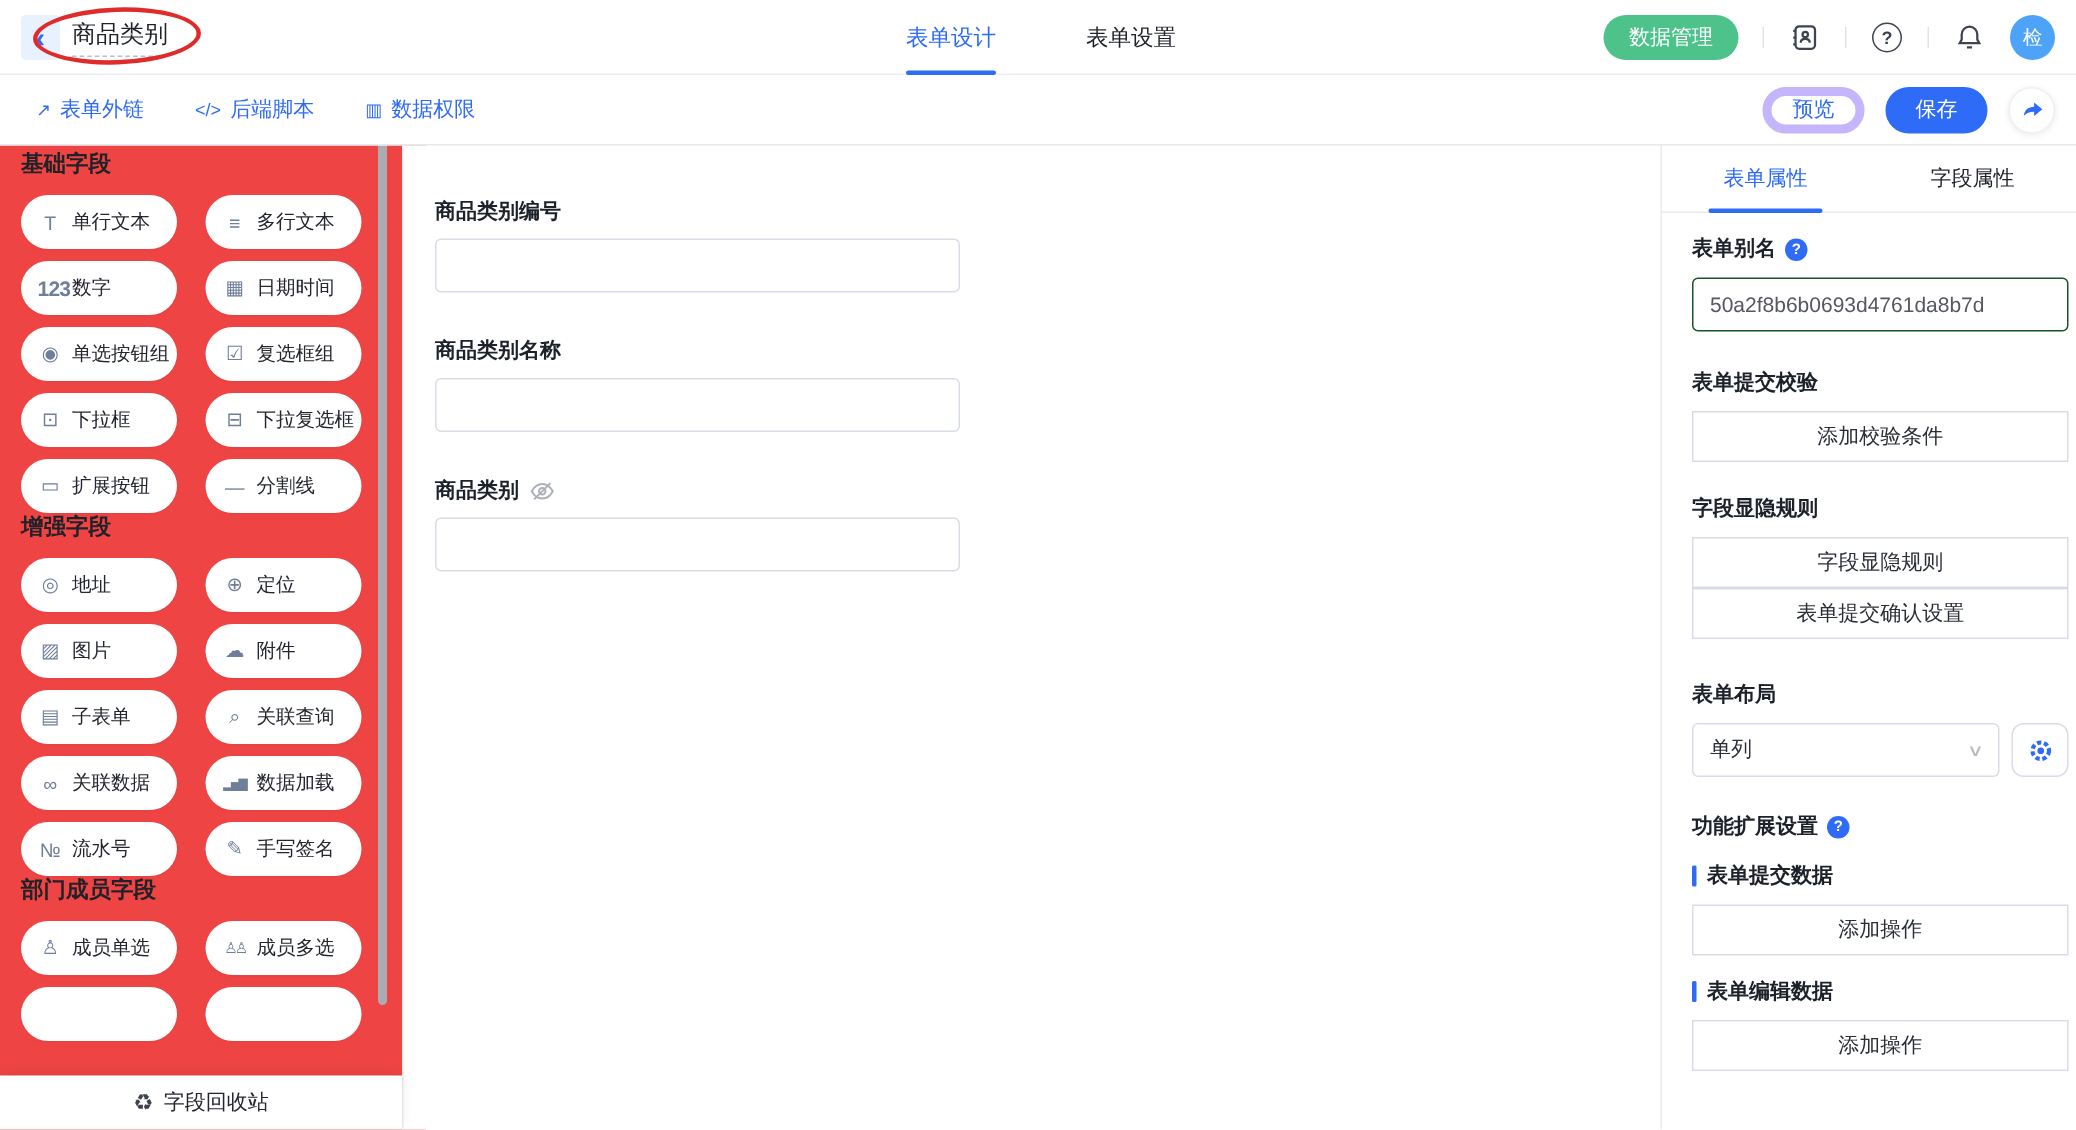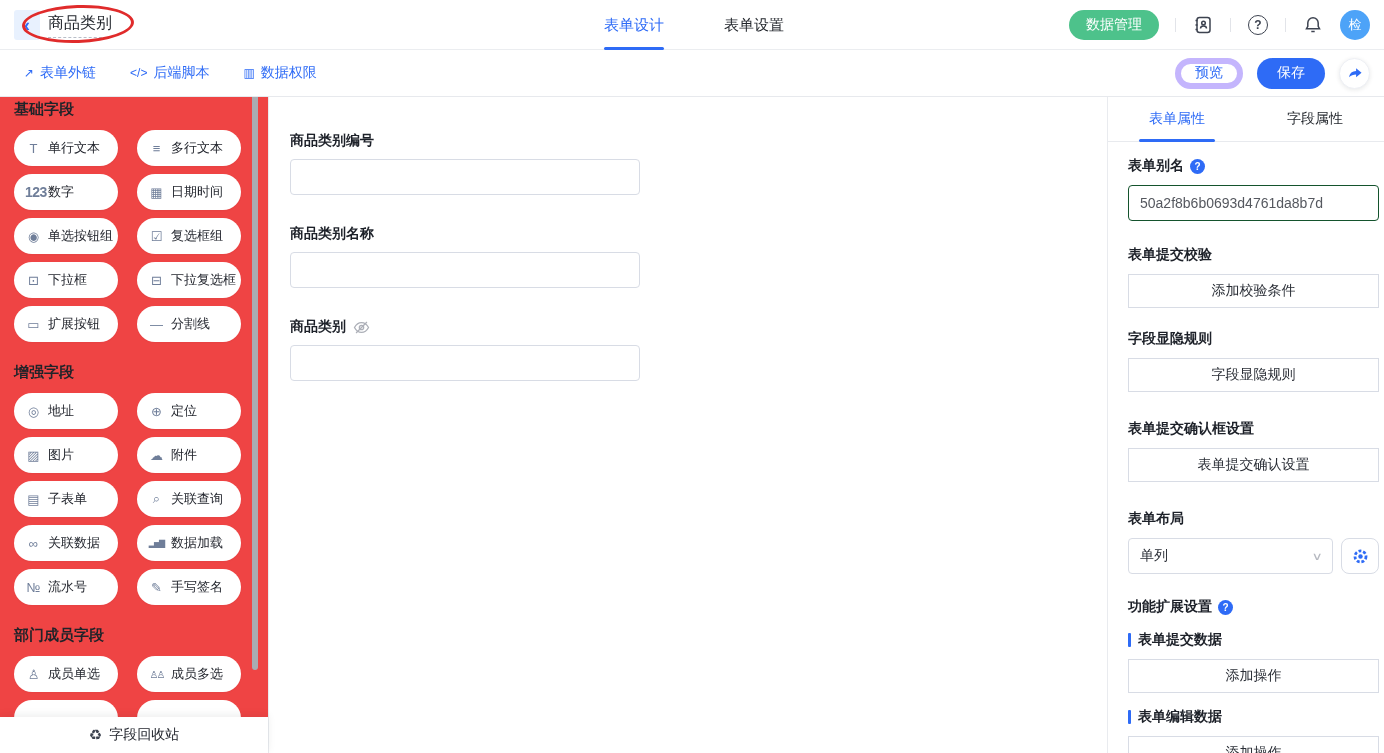--- a/index.html
+++ b/index.html
@@ -43,21 +43,21 @@
                  color:#2e6bf6; font-size:14px; cursor:pointer; }
   .btn-save { width:68px; height:31px; border-radius:16px; background:#2e6bf6; border:none;
               color:#fff; font-size:14px; cursor:pointer; }
   .btn-share { width:31px; height:31px; border-radius:50%; background:#fff; border:1px solid #eef0f5;
                box-shadow:0 1px 4px rgba(31,35,41,.1); display:flex; align-items:center; justify-content:center; cursor:pointer; }
 
   
   .sidebar { position:absolute; top:82px; left:0; width:284px; bottom:0; background:#ef4444;
              padding:18px 0 0 14px; overflow:hidden; }
   .side-heading { font-size:15px; font-weight:bold; color:#1f2329; margin-bottom:11px; }
-  .side-heading.mt { margin-top:21px; }
+  .side-heading.mt { }
   .grid { display:grid; grid-template-columns:104px 104px; gap:8px 19px; }
   .pill { height:36px; background:#fff; border-radius:18px; display:flex; align-items:center;
           padding-left:11px; gap:6px; font-size:13px; color:#23262e; cursor:grab;
           box-shadow:0 1px 2px rgba(31,35,41,.04); white-space:nowrap; }
   .pill .icn { width:17px; text-align:center; font-size:13px; color:#6f7e99; flex:none; }
   .pill .icn.i-sm { font-size:14px; font-weight:bold; letter-spacing:-0.5px; }
   .pill .icn.i-bars { font-size:8px; letter-spacing:-1px; }
   .pill .icn.i-two { font-size:10px; letter-spacing:-2px; }
   .side-scrollbar { position:absolute; top:0; left:252px; width:6px; height:588px;
                     background:#a9acb2; border-radius:3px; }
@@ -320,21 +320,20 @@
       <span class="help-badge">?</span>
     </div>
     <input class="p-input" value="50a2f8b6b0693d4761da8b7d" style="">
 
     <div class="p-label mt25 mb10">表单提交校验</div>
     <button class="p-btn">添加校验条件</button>
 
     <div class="p-label mt22 mb10">字段显隐规则</div>
     <button class="p-btn">字段显隐规则</button>
 
-    <div class="p-label mt28 mb10">表单提交确认框设置</div>
     <button class="p-btn">表单提交确认设置</button>
 
     <div class="p-label mt28 mb10">表单布局</div>
     <div class="layout-row">
       <div class="p-select">
         <span>单列</span>
         <span class="chev">∨</span>
       </div>
       <div class="gear-btn">
         <svg width="17" height="17" viewBox="0 0 16 16">

